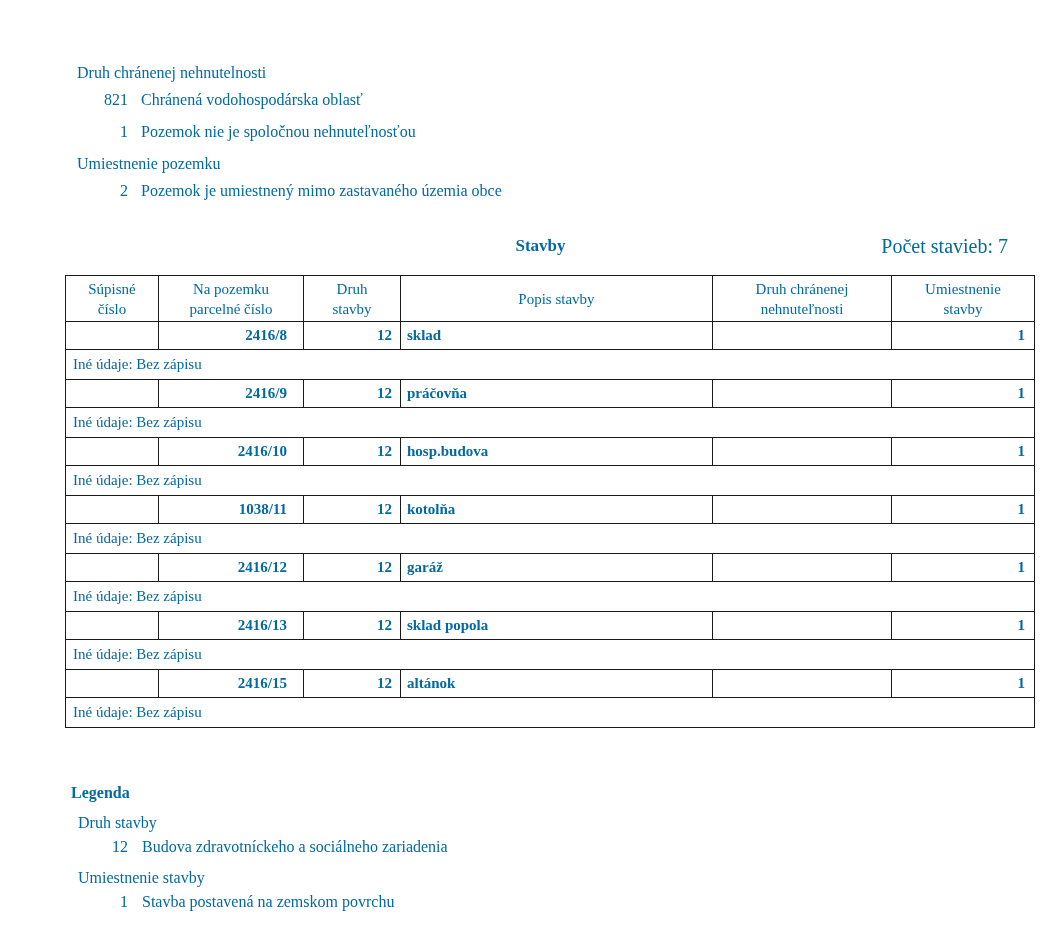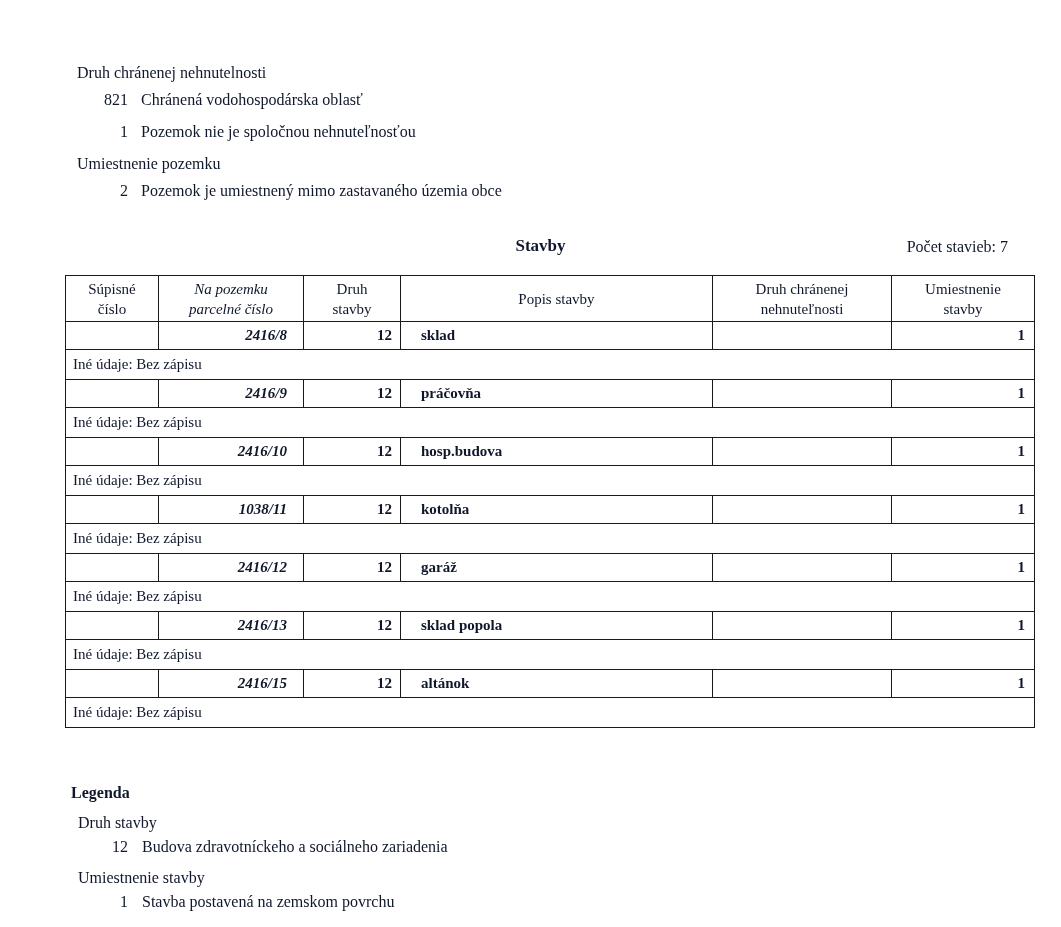--- a/index.html
+++ b/index.html
@@ -4,21 +4,21 @@
 <style>
   * { margin: 0; padding: 0; box-sizing: border-box; }
   html, body { background: #e8e8e8; }
   body { font-family: "Liberation Serif", "DejaVu Serif", serif; }
 
   .page {
     position: relative;
     width: 1061px;
     height: 927px;
     background: #ffffff;
-    color: #0f172a;
+    color: #0369a1;
     overflow: hidden;
     font-size: 16px;
     line-height: 21px;
   }
 
   
   .top-info {
     position: absolute;
     left: 77px;
     top: 62px;
@@ -42,21 +42,21 @@
     position: absolute;
     left: 0; right: 0;
     text-align: center;
     font-weight: bold;
     font-size: 17px;
   }
   .stavby-count {
     position: absolute;
     right: 8px;
     top: 1px;
-    font-size: 16px;
+    font-size: 20px;
   }
 
   
   table.stavby-table {
     position: absolute;
     left: 65px;
     top: 275px;
     width: 951px;
     border-collapse: collapse;
     table-layout: fixed;
@@ -71,23 +71,23 @@
     text-align: center;
     vertical-align: middle;
     white-space: pre-line;
     height: 46px;
     line-height: 20px;
     padding: 2px 2px;
   }
   .stavby-table td { height: 28px; vertical-align: middle; }
   .stavby-table td.bold { font-weight: bold; margin-left: 36px; }
   .c-sup    { width: 93px; }
-  .c-parc   { width: 145px; text-align: right; padding-right: 16px; font-style: italic; }
+  .c-parc   { width: 145px; text-align: right; padding-right: 16px; }
   .c-druh   { width: 97px;  text-align: right; padding-right: 8px; }
-  .c-popis  { width: 312px; text-align: left;  padding-left: 20px; }
+  .c-popis  { width: 312px; text-align: left;  padding-left: 6px; }
   .c-chran  { width: 179px; }
   .c-umiest { width: 143px; text-align: right; padding-right: 9px; }
   td.ine { height: 30px; text-align: left; padding-left: 7px; font-weight: normal; }
 
   
   .legend {
     position: absolute;
     left: 71px;
     top: 782px;
     width: 900px;

